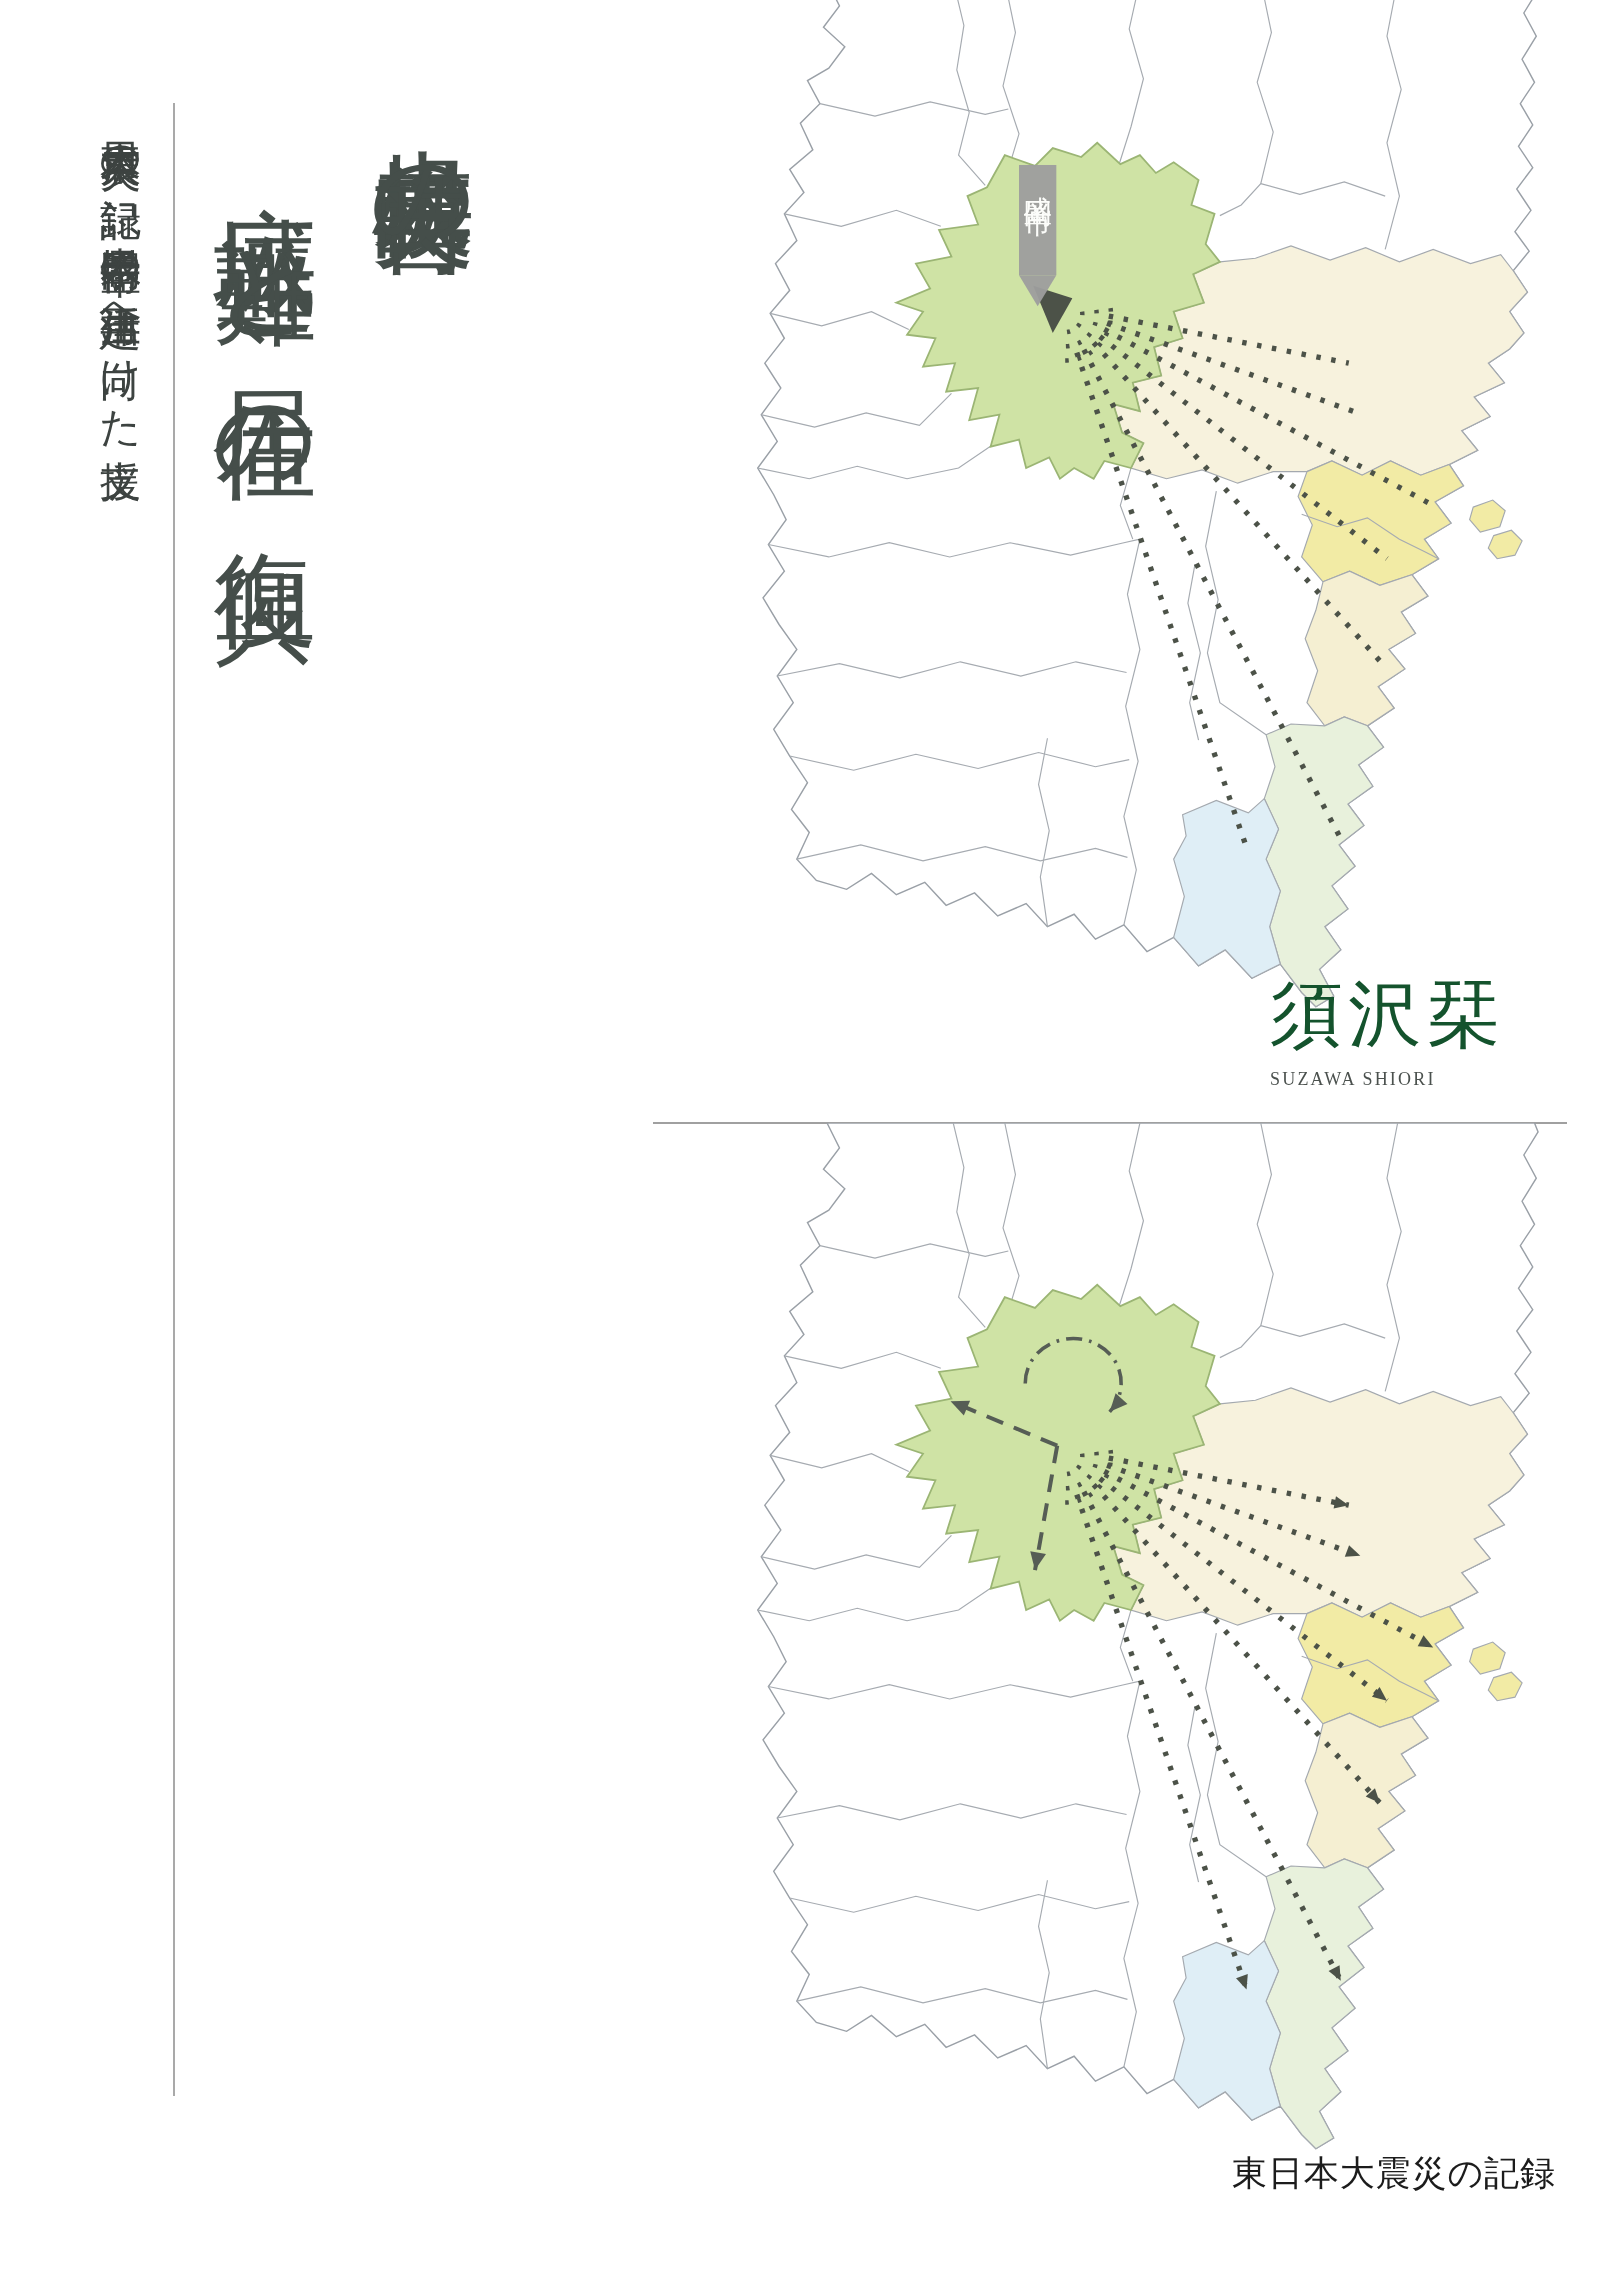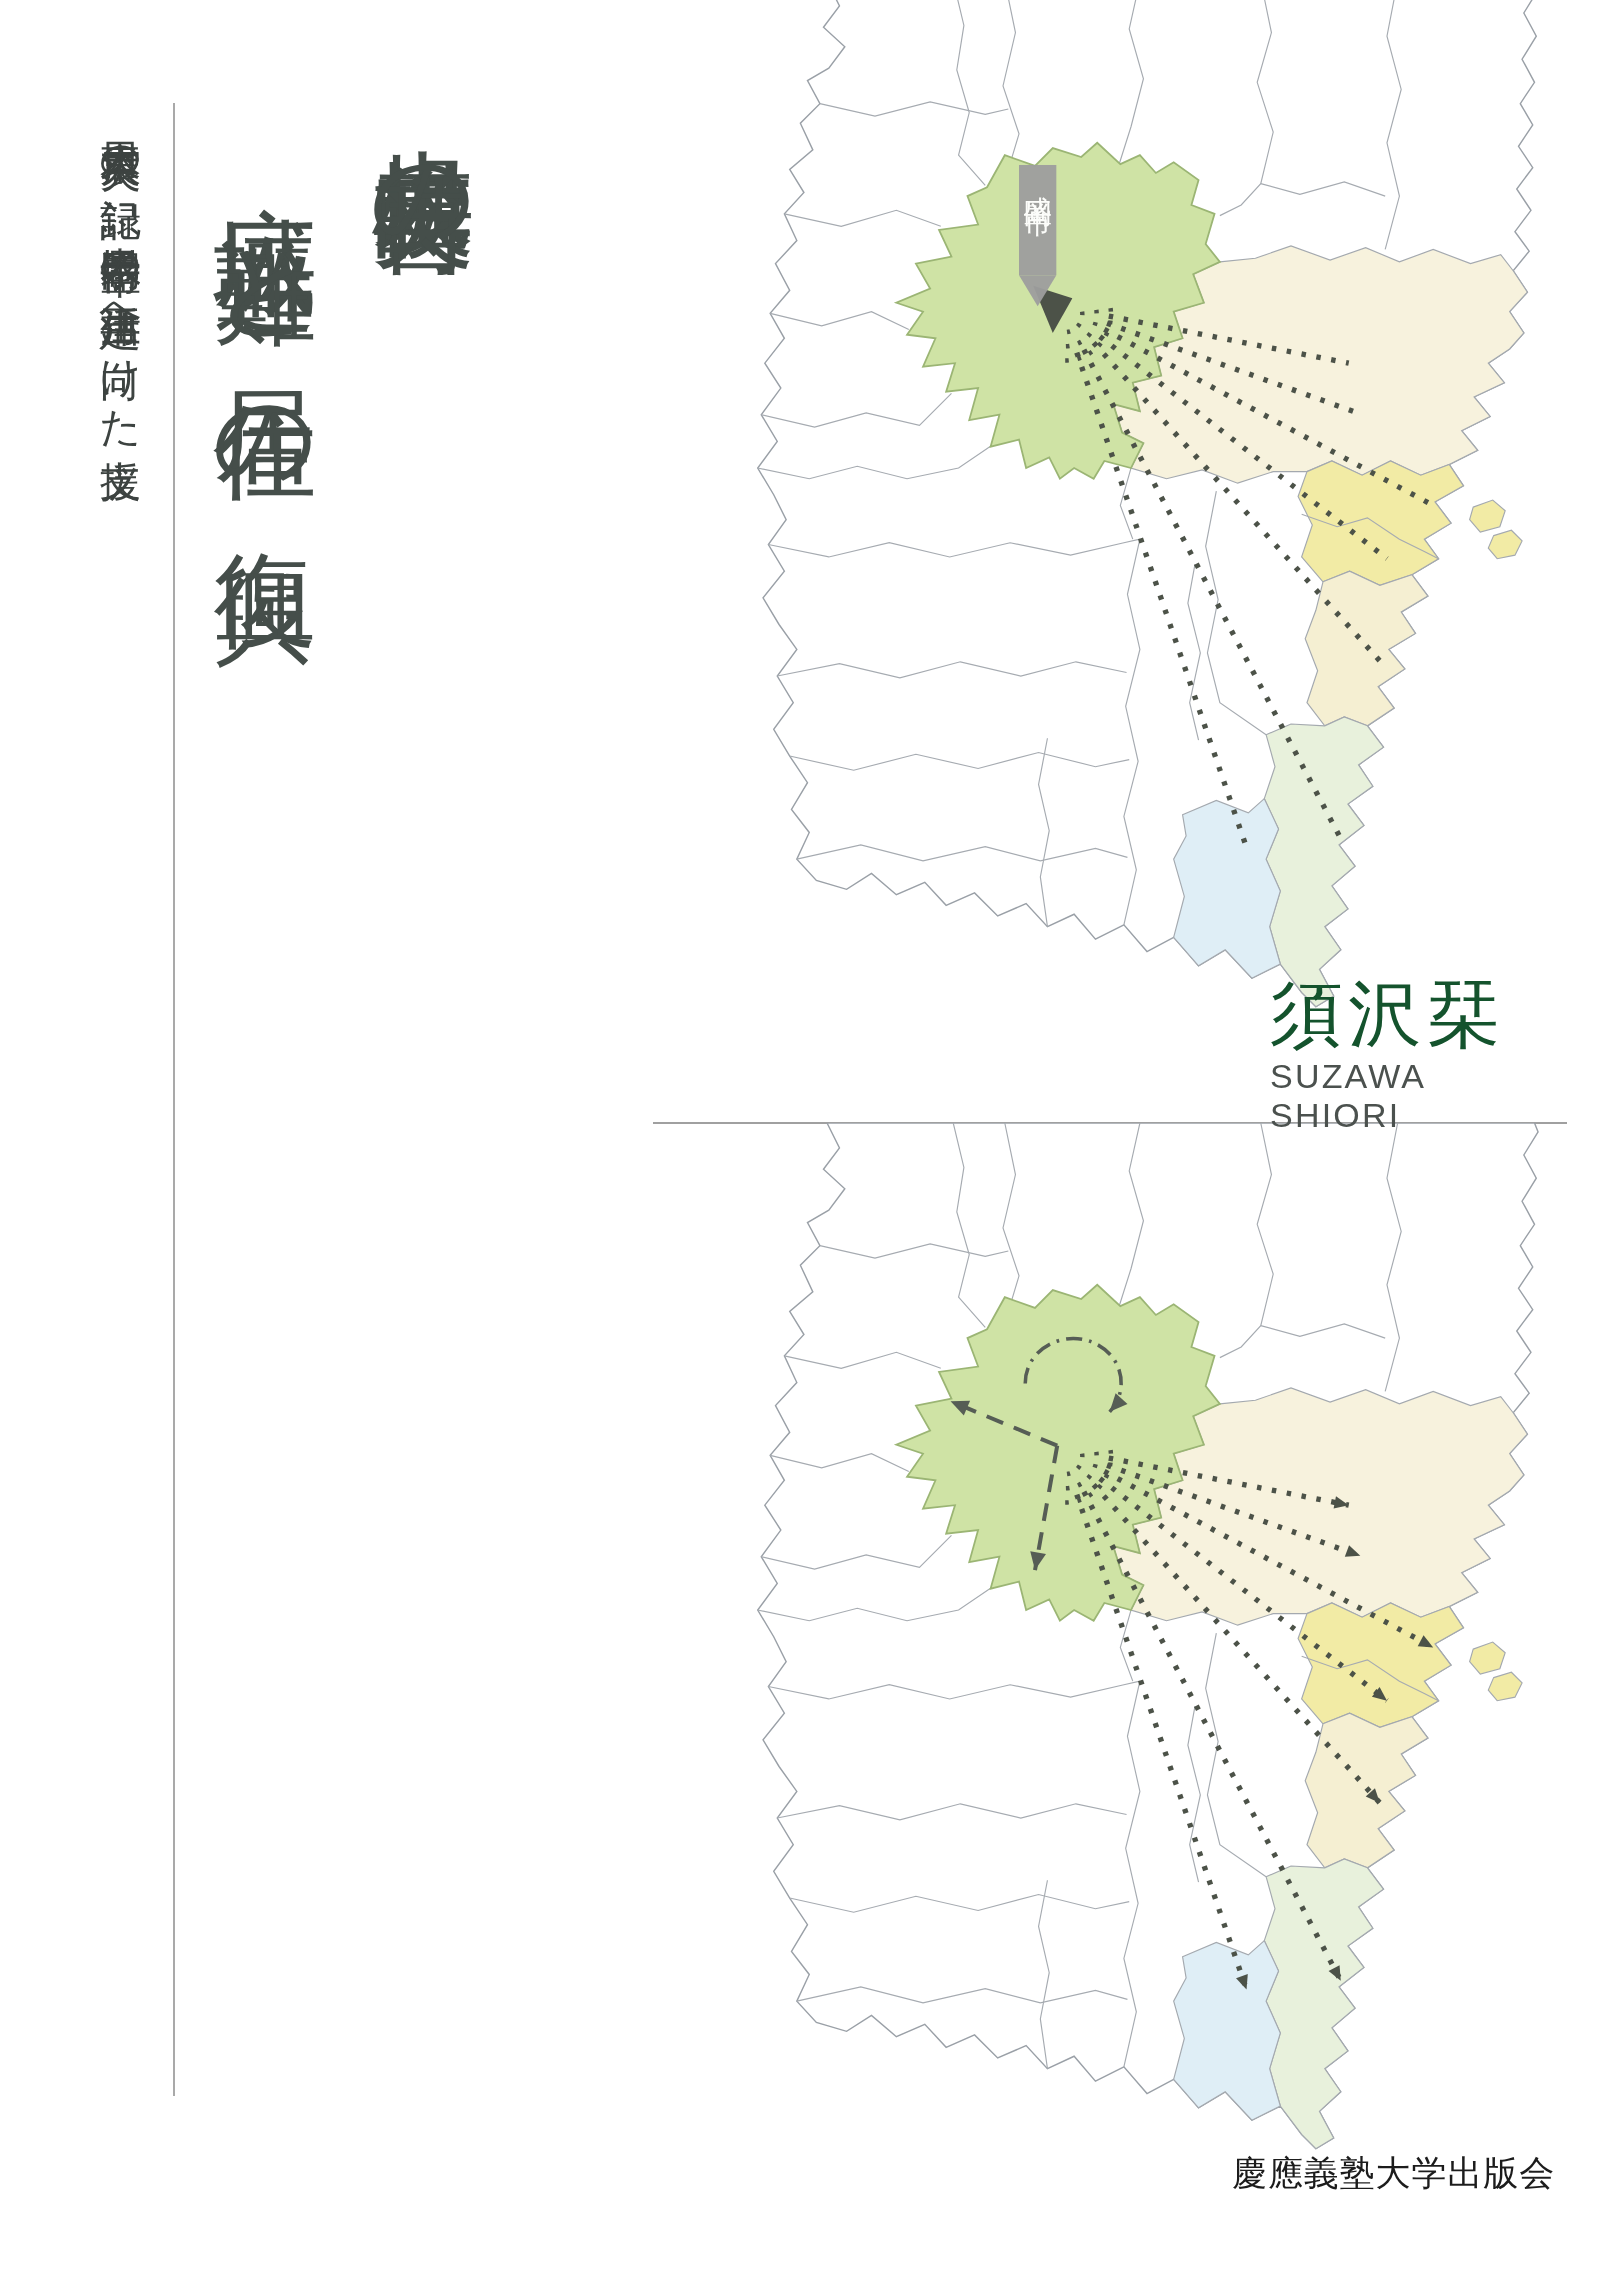--- a/index.html
+++ b/index.html
@@ -27,22 +27,22 @@
     position:absolute;left:173px;top:103px;width:1.8px;height:1993px;
     background:#a9a9a9;
   }
   
   .author{position:absolute;left:1270px;top:976px;width:267px;}
   .author .kanji{
     font-size:73px;letter-spacing:5.3px;color:#14532d;line-height:1.05;
     font-weight:500;
   }
   .author .romaji{
-    font-size:34px;letter-spacing:2.2px;color:#4b514e;margin-top:4px;
-    font-family:Liberation Sans, sans-serif;
+    font-size:18px;letter-spacing:2.2px;color:#4b514e;margin-top:16px;
+    font-family:Liberation Serif, serif;
   }
   .publisher{
     position:absolute;left:1232px;top:2150px;font-size:35px;
     letter-spacing:0.9px;color:#1c1c1c;font-weight:500;
   }
   
   .map{position:absolute;width:818px;height:1031px;}
   .map-top{left:722px;top:-18.7px;}
   .map-bottom{left:722px;top:1123px;}
   .divider{
@@ -173,16 +173,16 @@
 
   <div class="vtext title-col right">大規模災害時の</div>
   <div class="vtext title-col left">広域避難と居住の復興</div>
   <div class="vtext subtitle-col">東日本大震災の記録　岩手県盛岡市の生活再建へ向けた支援</div>
 
   <div class="author">
     <div class="kanji">須沢栞</div>
     <div class="romaji">SUZAWA SHIORI</div>
   </div>
 
-  <div class="publisher">慶應義塾大学出版会</div>
+  <div class="publisher">東日本大震災の記録</div>
 
 </div>
 
 
 </body></html>

